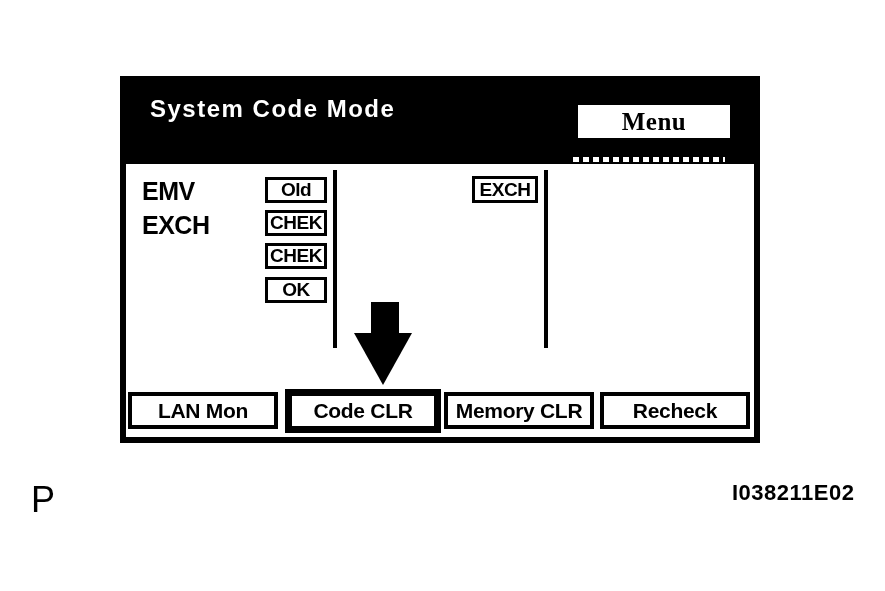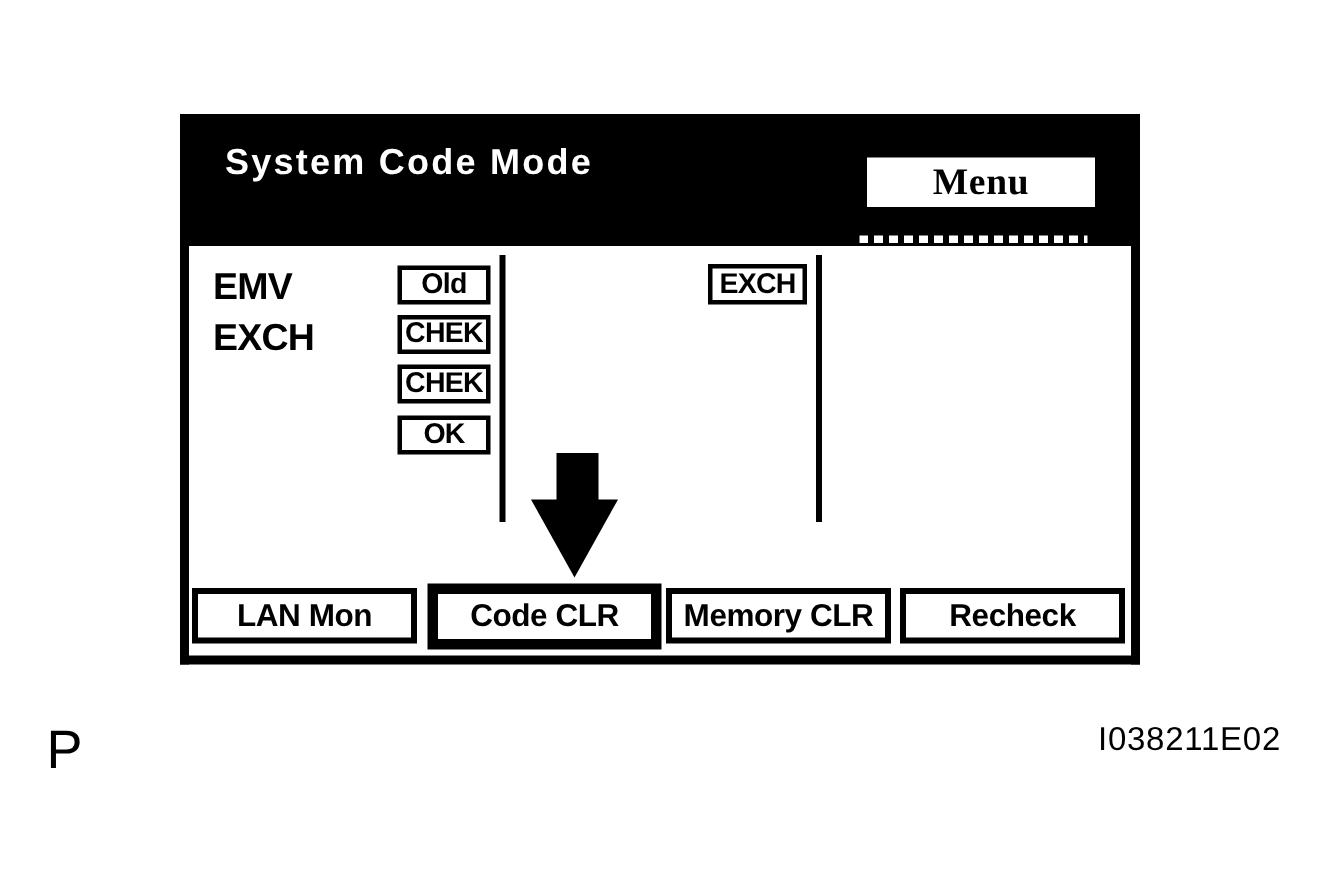--- a/index.html
+++ b/index.html
@@ -76,21 +76,21 @@
   .btn-memory  { left:318px; width:150px; }
   .btn-recheck { left:474px; width:150px; }
 
   
   .page-letter {
     position:absolute; left:31px; top:479px;
     font-size:36px; font-weight:normal; color:#000;
   }
   .figure-id {
     position:absolute; left:732px; top:480px;
-    font-size:22px; font-weight:normal; color:#000; letter-spacing:0.5px;
+    font-size:22px; font-weight:bold; color:#000; letter-spacing:0.5px;
   }
 </style>
 </head>
 <body>
 
 <div class="frame">
 
   <div class="header">
     <div class="title">System Code Mode</div>
     <div class="menu-btn">Menu</div>

